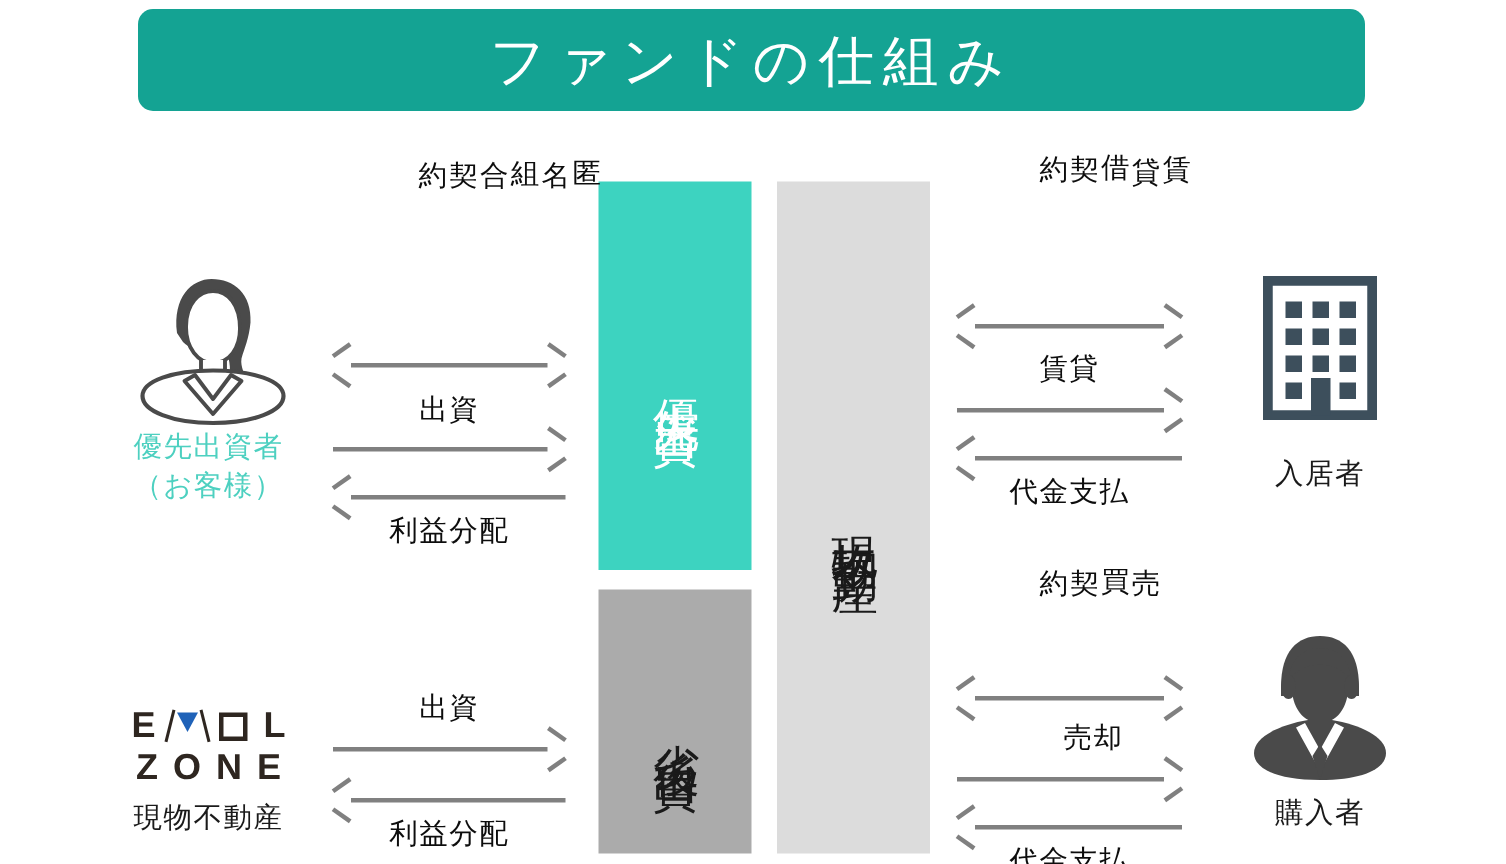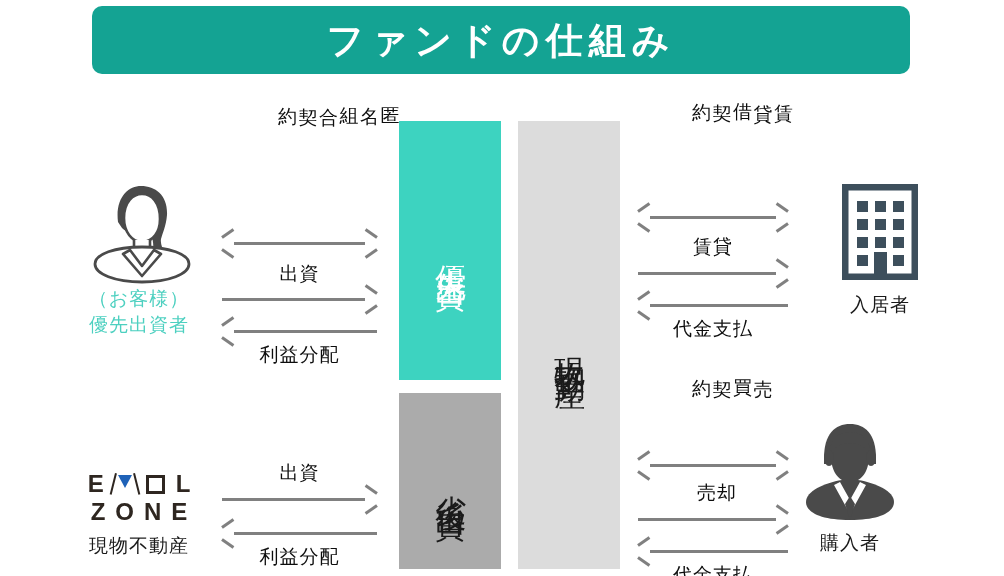--- a/index.html
+++ b/index.html
@@ -28,21 +28,21 @@
     background: #14a393;
     border-radius: 10px;
     display: flex;
     align-items: center;
     justify-content: center;
   }
   .title-text {
     color: #ffffff;
     font-size: 37px;
     letter-spacing: 6px;
-    font-weight: 700;
+    font-weight: 400;
     line-height: 1;
   }
 
   
   .col {
     position: absolute;
     display: flex;
     align-items: center;
     justify-content: center;
   }
@@ -91,21 +91,21 @@
     letter-spacing: 1px;
     line-height: 1.35;
     text-align: center;
     white-space: nowrap;
   }
   .actor-label.teal { color: #4dd0c0; }
 
   .actor-senior   { left: 54px;  top: 182px; width: 170px; }
   .actor-sub      { left: 54px;  top: 472px; width: 170px; }
   .actor-tenant   { left: 795px; top: 184px; width: 170px; }
-  .actor-buyer    { left: 765px; top: 420px; width: 170px; }
+  .actor-buyer    { left: 795px; top: 420px; width: 170px; }
 
   
   .logo-evolzone {
     display: flex;
     flex-direction: column;
     align-items: center;
     margin-bottom: 9px;
   }
   .logo-row {
     display: flex;
@@ -250,22 +250,22 @@
                  C49 60 41 50 41 36 Z" fill="#ffffff" stroke="#4a4a4a" stroke-width="2.6"></path>
 
         <path d="M51 58 L51 70 Q59 76 67 70 L67 58" fill="#ffffff" stroke="#4a4a4a" stroke-width="2.6"></path>
 
         <path d="M59 100 C32 100 12 92 12 82 C12 72 32 65 59 65
                  C86 65 106 72 106 82 C106 92 86 100 59 100 Z" fill="#ffffff" stroke="#4a4a4a" stroke-width="2.8"></path>
 
         <path d="M47 68 L59 84 L71 68 L78 72 L59 94 L40 72 Z" fill="#ffffff" stroke="#4a4a4a" stroke-width="2.6" stroke-linejoin="round"></path>
       </svg>
     </div>
+    <div class="actor-label teal">優先出資者</div>
     <div class="actor-label teal">（お客様）</div>
-    <div class="actor-label teal">優先出資者</div>
   </div>
 
   <div class="actor actor-sub">
     <div class="logo-evolzone">
       <div class="logo-row logo-row-1">
         <span class="logo-glyph">E</span>
         <span class="logo-v">
           <span class="logo-v-tri"></span>
         </span>
         <span class="logo-o"></span>
@@ -294,21 +294,21 @@
           <rect x="51" y="35" width="11" height="11"></rect>
           <rect x="15" y="53" width="11" height="11"></rect>
           <rect x="33" y="53" width="11" height="11"></rect>
           <rect x="51" y="53" width="11" height="11"></rect>
           <rect x="15" y="71" width="11" height="11"></rect>
           <rect x="51" y="71" width="11" height="11"></rect>
           <rect x="32" y="68" width="13" height="25"></rect>
         </g>
       </svg>
     </div>
-    <div class="actor-label" style="margin-top:12px">入居者</div>
+    <div class="actor-label" style="margin-top:24px">入居者</div>
   </div>
 
   <div class="actor actor-buyer">
     <div class="icon-wrap">
       <svg width="96" height="104" viewBox="0 0 96 104" aria-hidden="true">
 
         <path d="M22 38 C22 14 33 4 48 4 C63 4 74 14 74 38 L74 44 L22 44 Z" fill="#4a4a4a"></path>
 
         <path d="M29 36 C29 22 37 15 48 15 C59 15 67 22 67 36 C67 52 59 62 48 62
                  C37 62 29 52 29 36 Z" fill="#4a4a4a"></path>
@@ -391,21 +391,21 @@
 
   <div class="arrow-group" style="left:638px; top:364px; width:150px;">
     <div class="caption-vertical" style="position:absolute; left:53px; top:0px;">売買契約</div>
 
     <div class="arrow-row" style="position:absolute; left:0; top:90px; width:150px;">
       <div class="arrow-line" style="left:12px; width:126px;"></div>
       <div class="arrow-head head-right" style="right:0;"></div>
       <div class="arrow-head head-left" style="left:0;"></div>
     </div>
 
-    <div class="arrow-caption" style="left:4px; top:118px; width:150px;">売却</div>
+    <div class="arrow-caption" style="left:16px; top:118px; width:150px;">売却</div>
     <div class="arrow-row" style="position:absolute; left:0; top:144px; width:150px;">
       <div class="arrow-line" style="left:0; width:138px;"></div>
       <div class="arrow-head head-right" style="right:0;"></div>
     </div>
 
     <div class="arrow-row" style="position:absolute; left:0; top:176px; width:150px;">
       <div class="arrow-line" style="left:12px; width:138px;"></div>
       <div class="arrow-head head-left" style="left:0;"></div>
     </div>
     <div class="arrow-caption" style="left:0; top:200px; width:150px;">代金支払</div>

